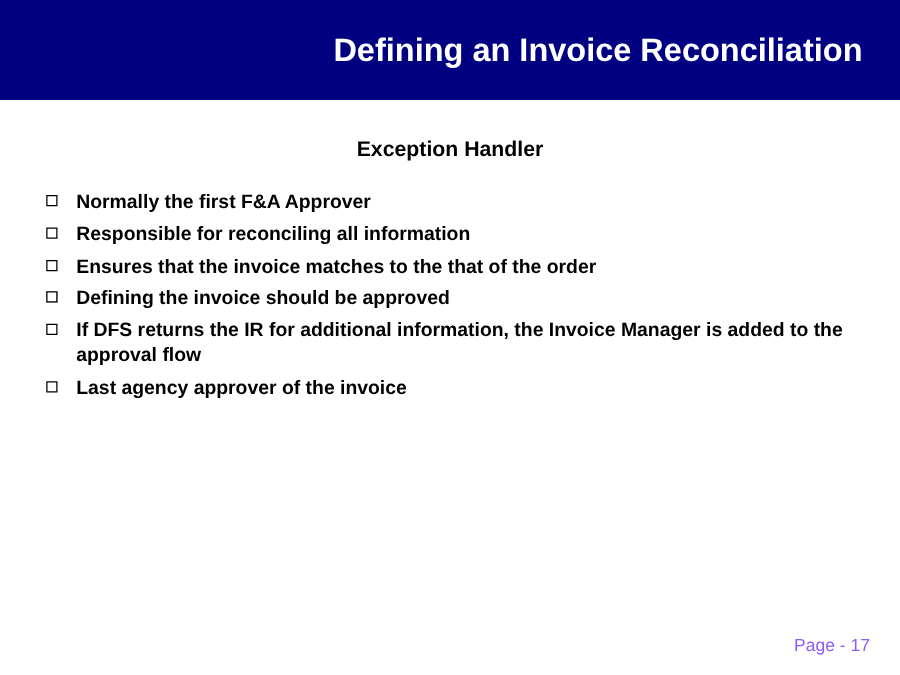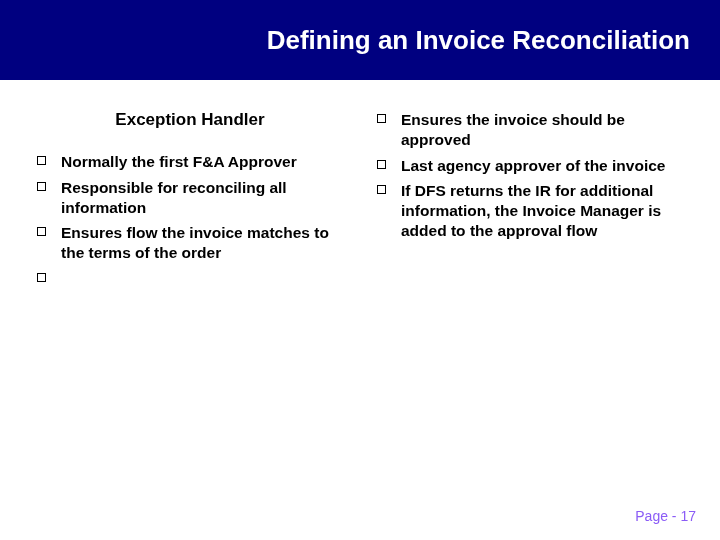--- a/index.html
+++ b/index.html
@@ -29,21 +29,21 @@
     box-sizing: border-box;
   }
   .title-bar h1 {
     margin: 0;
     font-size: 26px;
     font-weight: bold;
     text-align: right;
   }
   .content {
     display: flex;
-    flex-direction: row;
+    flex-direction: column;
     padding: 30px 20px 0 20px;
     box-sizing: border-box;
   }
   .col {
     flex: 1;
     padding: 0 15px;
     box-sizing: border-box;
   }
   .col h2 {
     font-size: 17px;
@@ -91,30 +91,30 @@
     <h1>Defining an Invoice Reconciliation</h1>
   </div>
 
   <div class="content">
 
     <div class="col">
       <h2>Exception Handler</h2>
       <ul class="bullets">
         <li><span class="sq"></span><span>Normally the first F&amp;A Approver</span></li>
         <li><span class="sq"></span><span>Responsible for reconciling all information</span></li>
-        <li><span class="sq"></span><span>Ensures flow the invoice matches to the terms of the order</span></li>
+        <li><span class="sq"></span><span>Ensures that the invoice matches to the that of the order</span></li>
         <li><span class="sq"></span></li>
       </ul>
     </div>
 
     <div class="col">
       <ul class="bullets">
-        <li><span class="sq"></span><span>Ensures the invoice should be approved</span></li>
+        <li><span class="sq"></span><span>Defining the invoice should be approved</span></li>
+        <li><span class="sq"></span><span>If DFS returns the IR for additional information, the Invoice Manager is added to the approval flow</span></li>
         <li><span class="sq"></span><span>Last agency approver of the invoice</span></li>
-        <li><span class="sq"></span><span>If DFS returns the IR for additional information, the Invoice Manager is added to the approval flow</span></li>
       </ul>
     </div>
 
   </div>
 
   <div class="footer">Page - 17</div>
 
 </div>
 
 </body></html>

